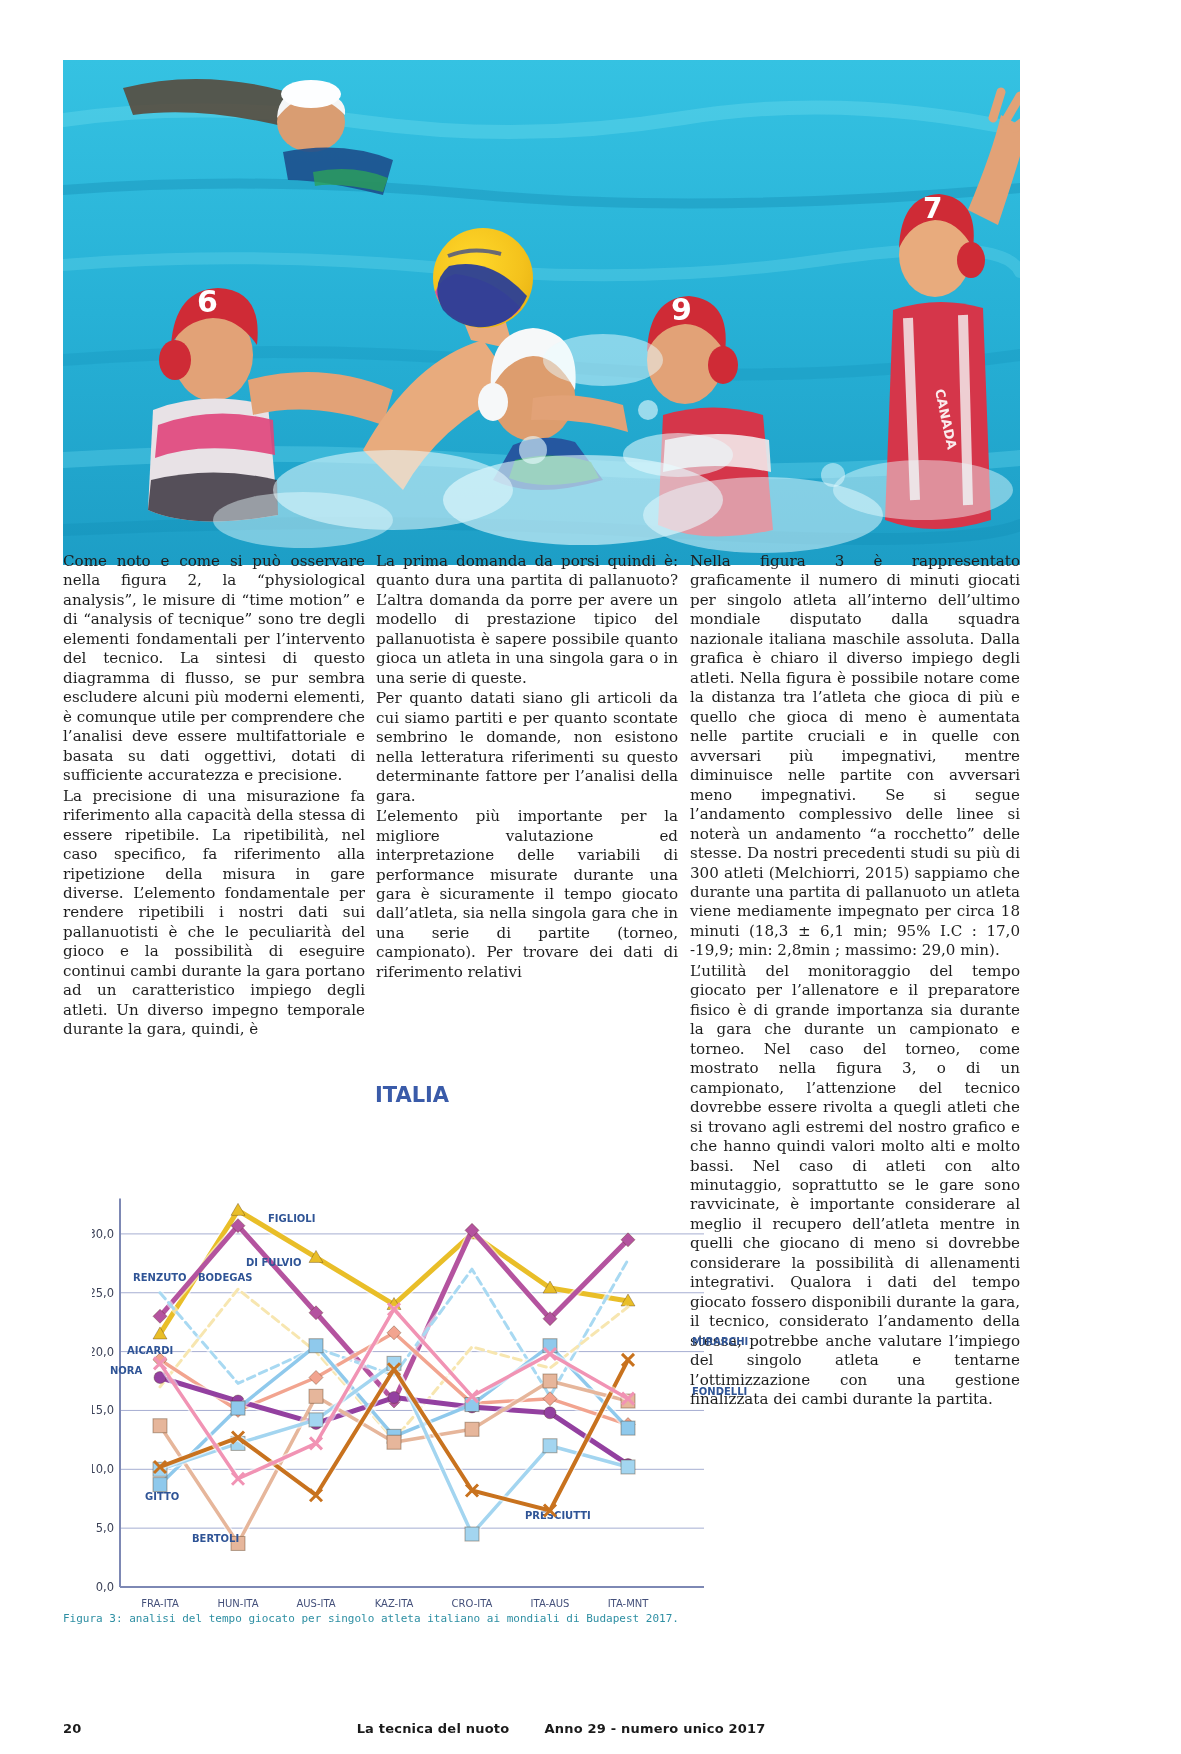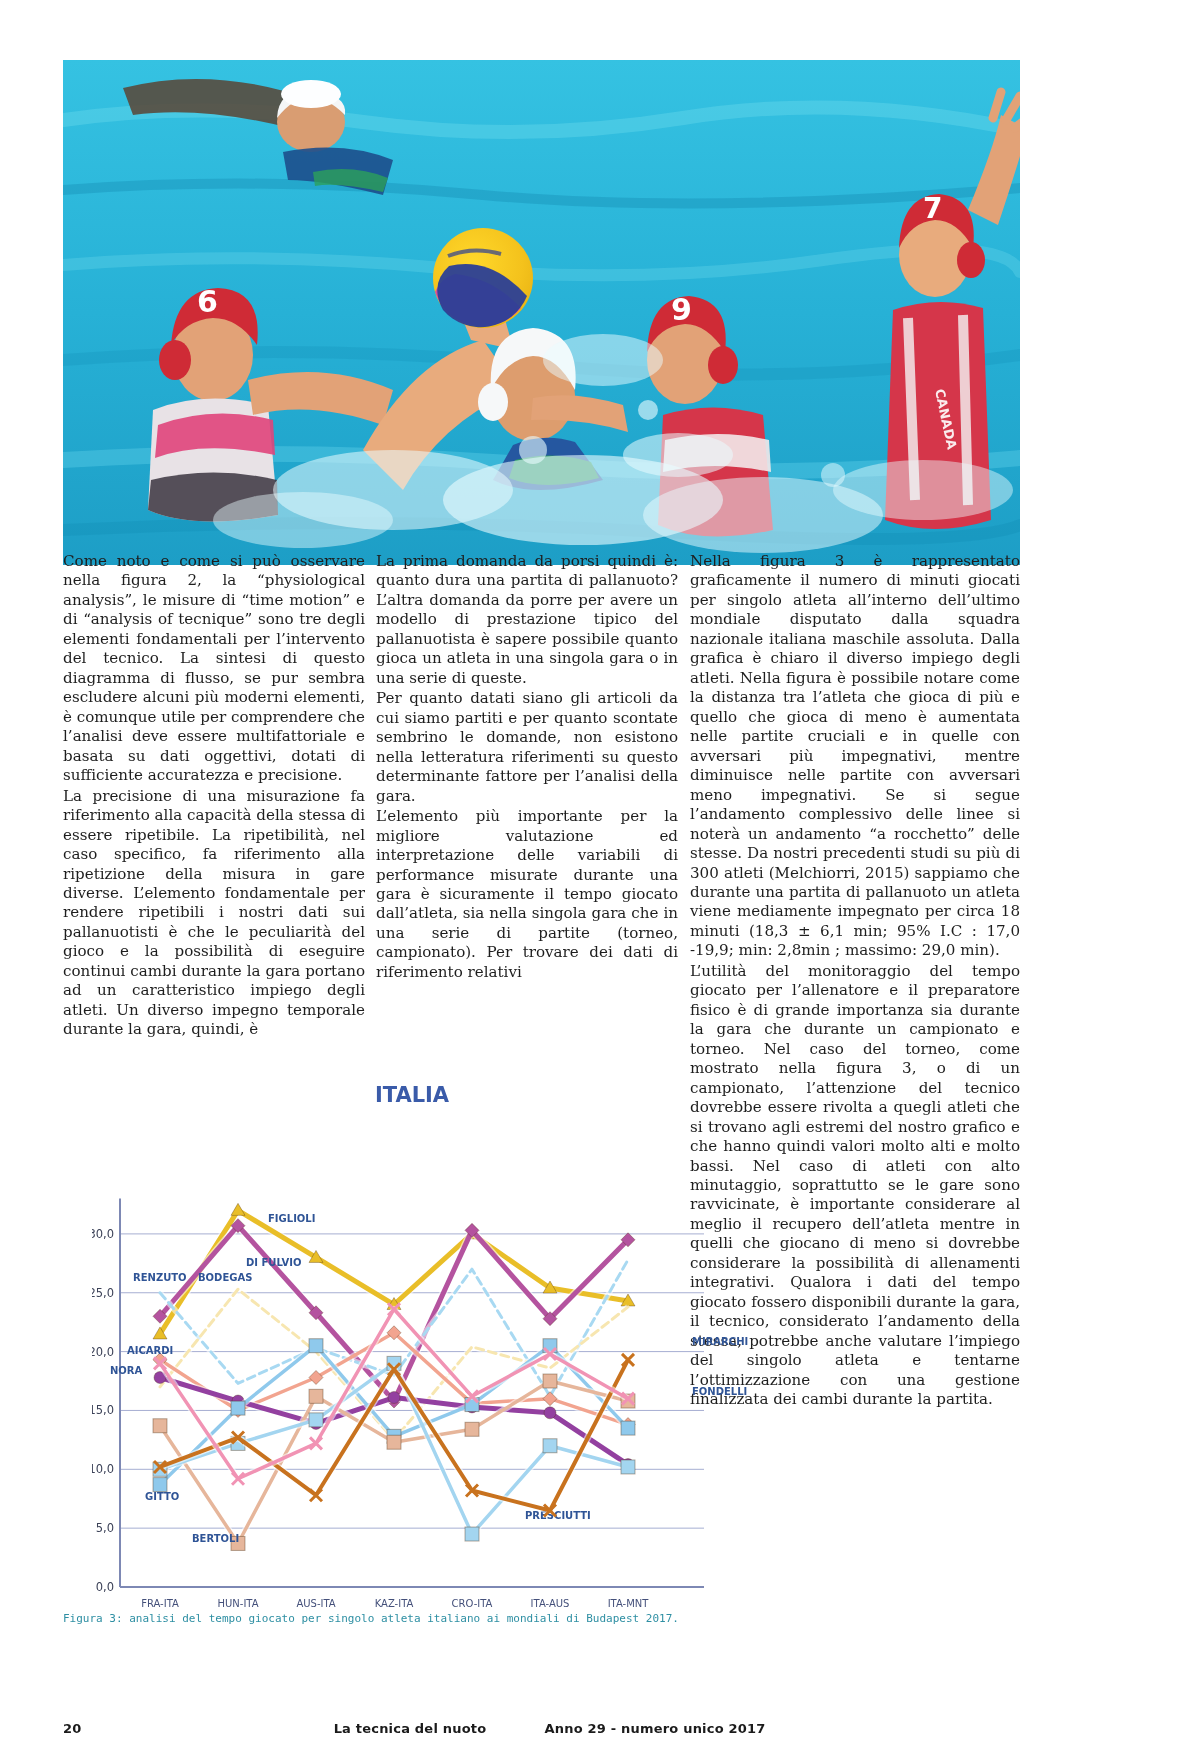--- a/index.html
+++ b/index.html
@@ -17,21 +17,21 @@
   .col p{margin:0 0 1px 0;}
   
   #chart-wrap{left:92px;top:1072px;width:660px;height:548px;}
   
   #caption{left:63px;top:1612px;width:640px;font-family:"DejaVu Sans Mono",monospace;
            font-size:11px;color:#2e8fa3;}
   
   .footer-item{top:1681px;font-family:"DejaVu Sans",sans-serif;font-weight:bold;
                font-size:13px;color:#1b1b1b;letter-spacing:.2px;margin-top:40px;}
   #page-num{left:63px;}
-  #journal-name{left:280px;width:260px;text-align:center;}
+  #journal-name{left:303px;width:260px;text-align:center;}
   #issue-info{left:530px;width:250px;text-align:center;}
 </style>
 </head>
 <body>
 
 <div class="abs" id="photo">
   <svg width="957" height="505" viewBox="0 0 957 505">
     <defs>
       <linearGradient id="water" x1="0" y1="0" x2="0" y2="1">
         <stop offset="0" stop-color="#35c2e2"></stop>

